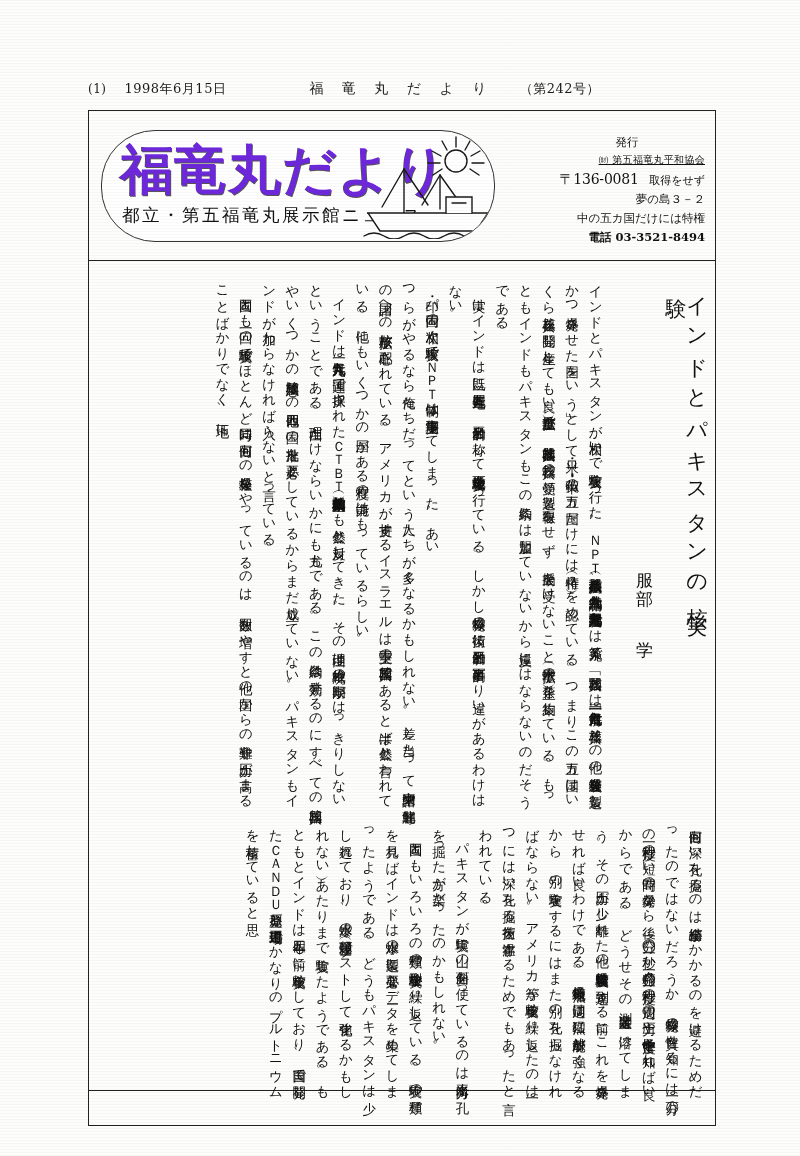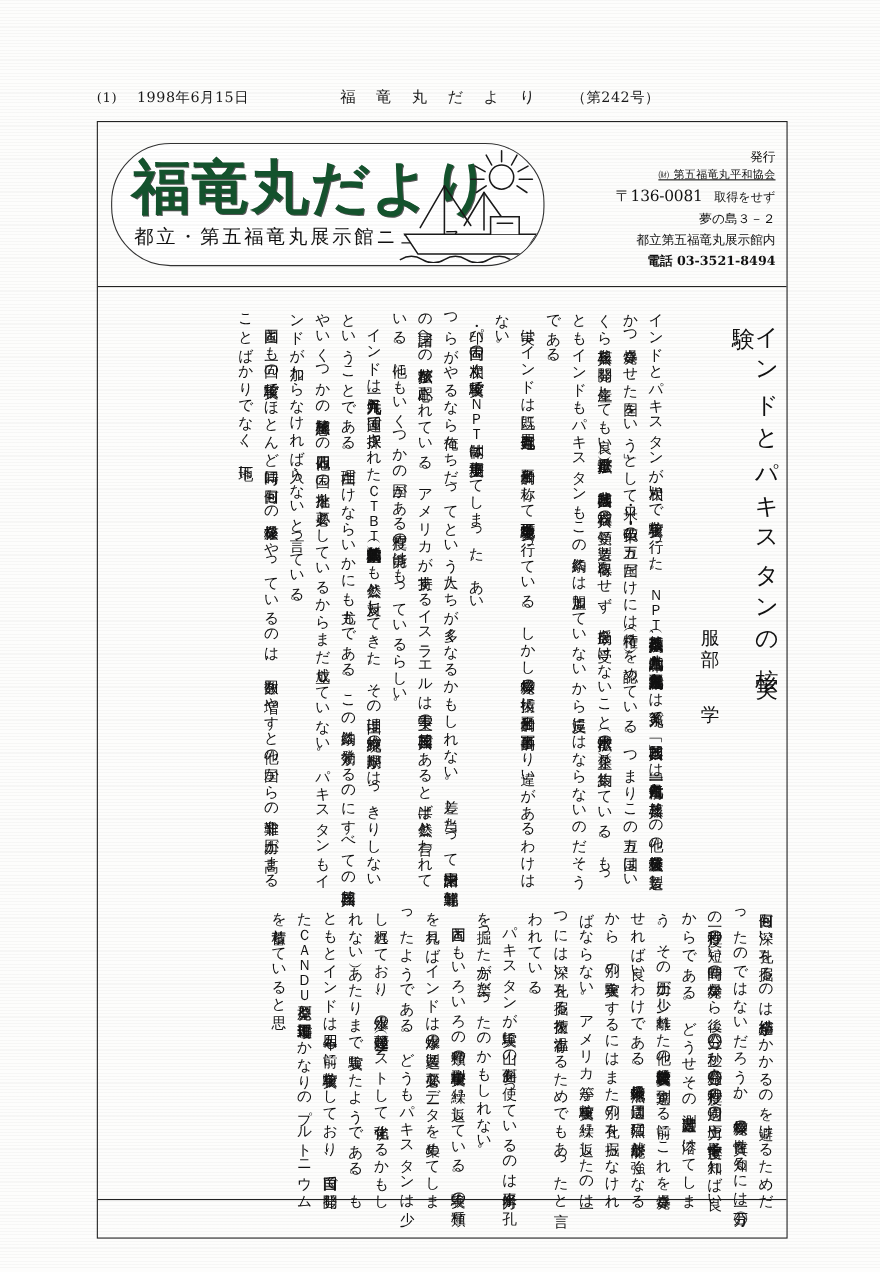--- a/index.html
+++ b/index.html
@@ -99,21 +99,21 @@
     overflow: hidden;
   }
   #logo-title {
     position: absolute;
     left: 18px;
     top: 4px;
     font-size: 53px;
     font-weight: bold;
     letter-spacing: 1px;
     font-family: "DejaVu Serif", "Liberation Serif", serif;
-    color: #14532d;
+    color: #6d28d9;
     text-shadow: 1px 1px 0 #555;
     white-space: nowrap;
   }
   #logo-subtitle {
     position: absolute;
     left: 20px;
     top: 72px;
     font-size: 17.5px;
     letter-spacing: 2.5px;
     white-space: nowrap;
@@ -132,21 +132,21 @@
     position: absolute;
     right: 10px;
     top: 22px;
     width: 180px;
     text-align: right;
     font-size: 11.5px;
     line-height: 1.62;
     color: #111;
   }
   #publisher .pub-label {
-    text-align: right;
+    text-align: center;
     padding-left: 24px;
     font-size: 11.5px;
   }
   #publisher .pub-org { font-size: 10px; letter-spacing: 0.3px; text-decoration: underline; }
   #publisher .pub-zip  { font-size: 11px; }
   #publisher .pub-zip .zipnum { font-size: 14px; letter-spacing: -0.2px; }
   #publisher .pub-tel { font-size: 11.5px; font-weight: bold; }
 
   
   #article {
@@ -276,21 +276,21 @@
       </div>
 
       <div id="publisher">
         <div class="pub-label">発行</div>
         <div class="pub-org">㈶ 第五福竜丸平和協会</div>
         <div class="pub-zip">
           <span class="zipnum">〒136-0081</span>
           &nbsp;&nbsp;<span>取得をせず</span>
         </div>
         <div>夢の島３－２</div>
-        <div>都立第五福竜丸展示館内</div>
+        <div>中の五カ国だけには特権</div>
         <div class="pub-tel">電話 03-3521-8494</div>
       </div>
 
     </div>
 
     <div id="article">
 
       <div class="vblock" id="headline">インドとパキスタンの核実験</div>
 
       <div class="vblock" id="byline">服部 学</div>

